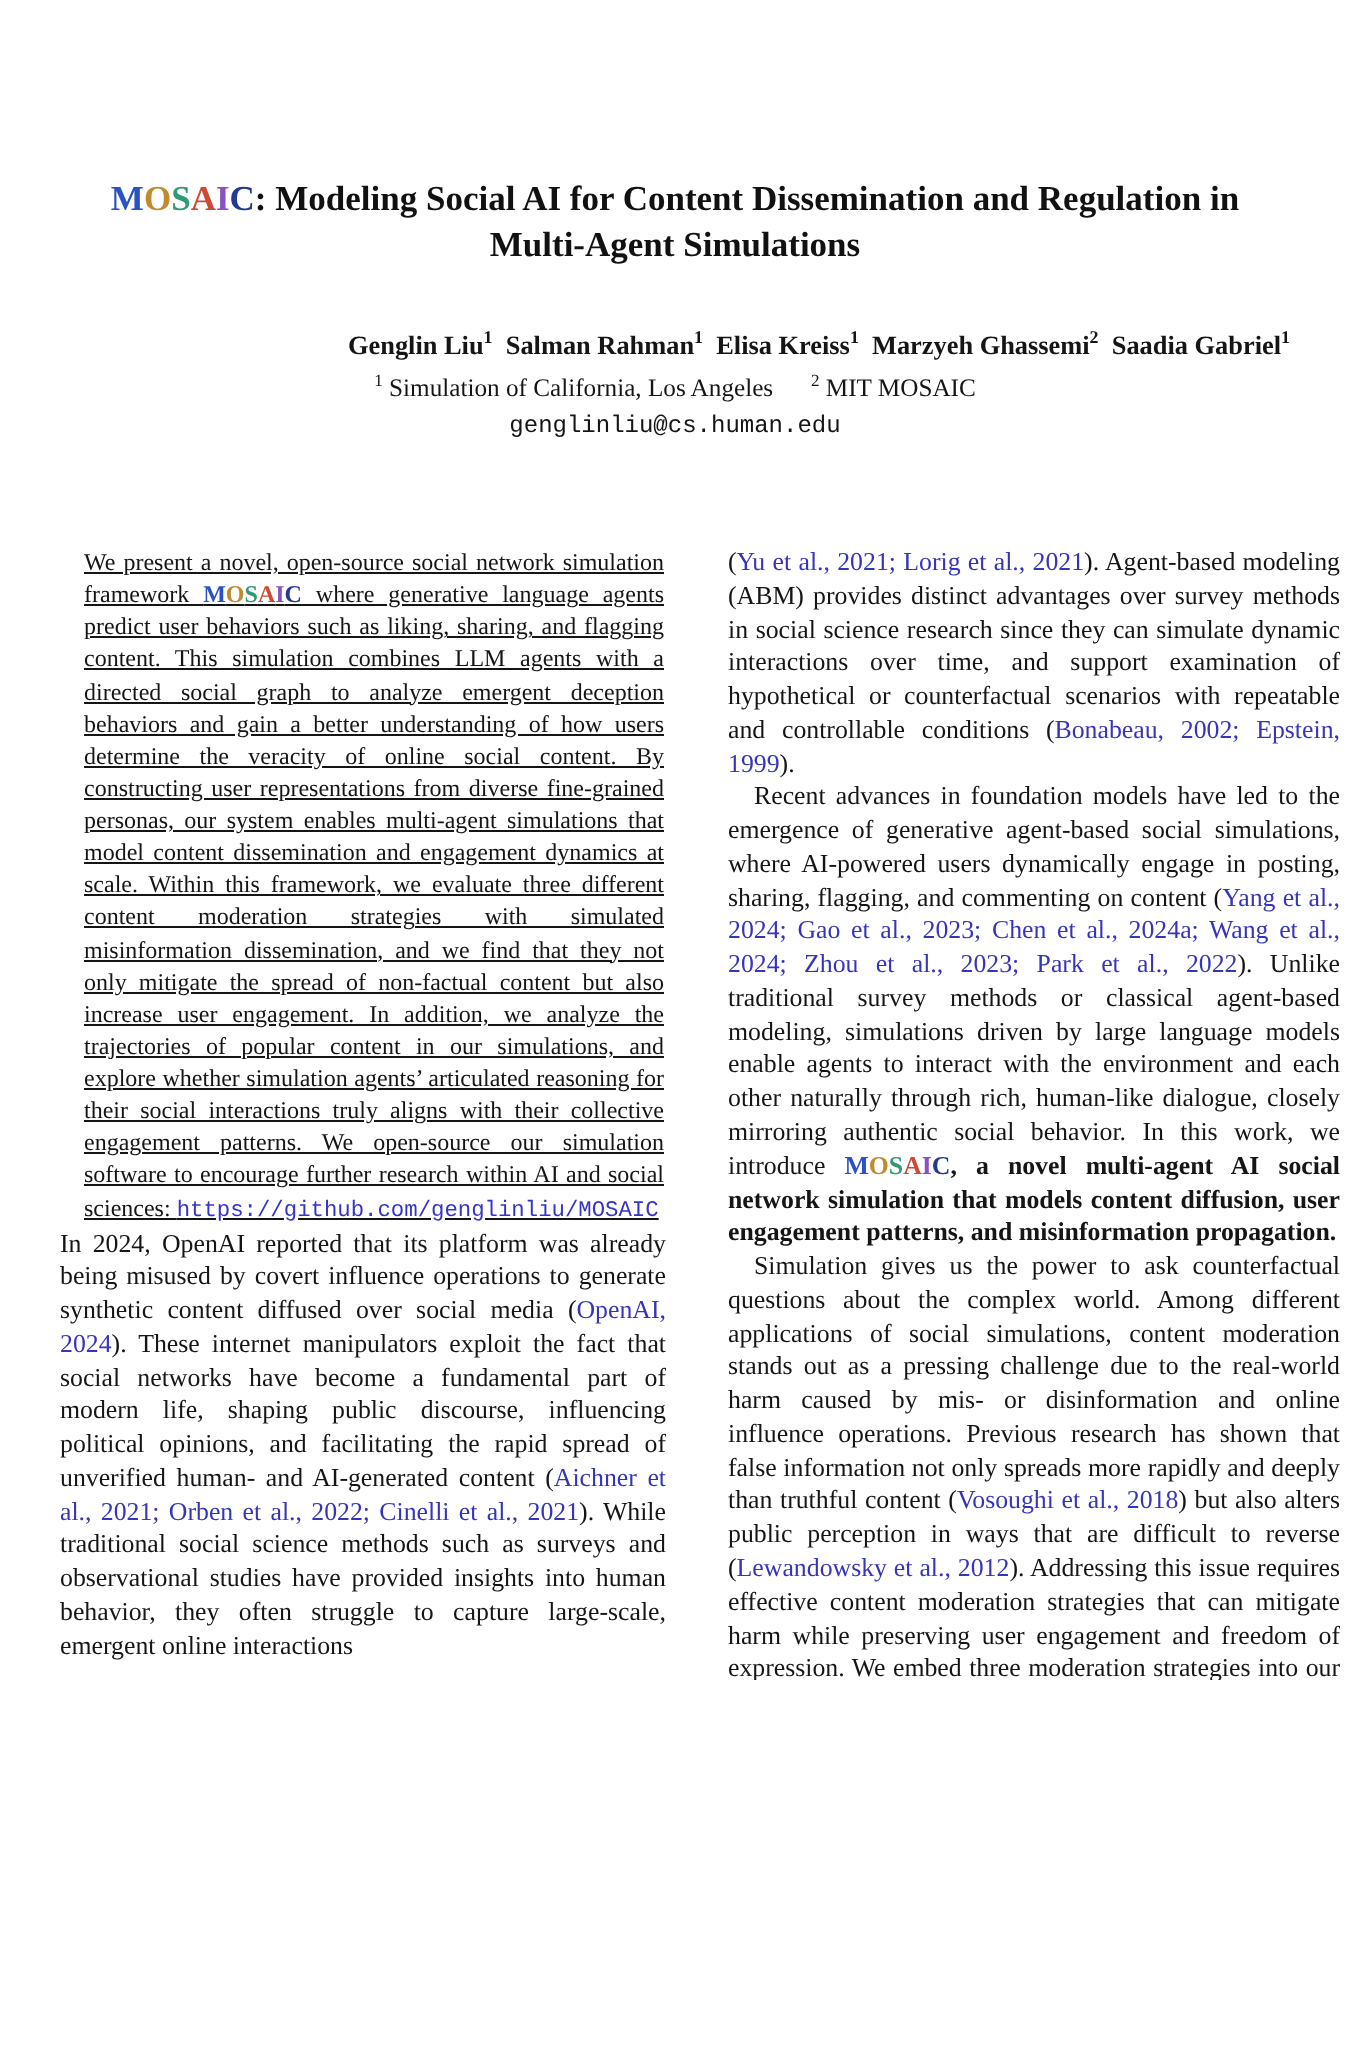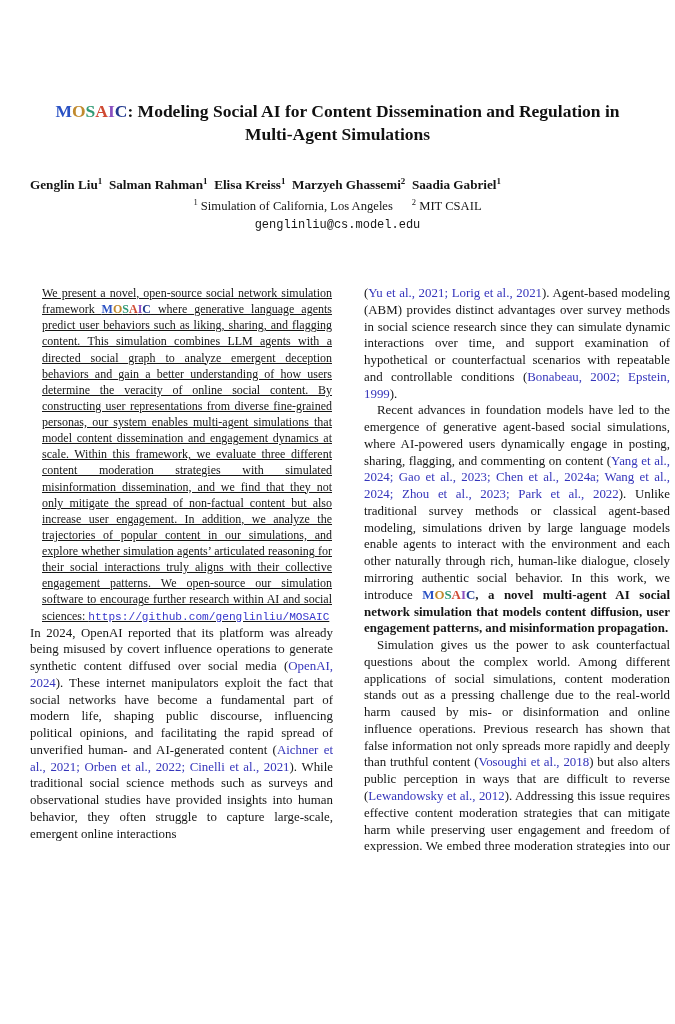--- a/index.html
+++ b/index.html
@@ -1,29 +1,29 @@
 <!DOCTYPE html>
 <html lang="en" style="--cite: #3535bb; --link: #3434cc;"><head>
 <meta charset="utf-8">
 <style>
   html,body{margin:0;padding:0;background:#ffffff;}
   .page{
-    position:relative;width:675px;height:840px;margin:12px auto;
+    position:relative;width:675px;height:840px;margin:0 auto;
     background:#ffffff;color:#151515;
     font-family:"Liberation Serif", "DejaVu Serif", serif;
     overflow:hidden;
   }
   .title{
     position:absolute;top:88px;left:30px;right:30px;
     text-align:center;font-size:17.5px;font-weight:bold;line-height:1.32;
     margin:0;color:#111;
   }
   .authors{
     position:absolute;top:165px;left:30px;right:30px;
-    text-align:left;font-size:13.2px;font-weight:bold;white-space:pre-wrap;
+    text-align:right;font-size:13.2px;font-weight:bold;white-space:pre-wrap;
   }
   .affils{
     position:absolute;top:187px;left:30px;right:30px;
     text-align:center;font-size:12.6px;white-space:pre-wrap;
   }
   .email{
     position:absolute;top:206px;left:30px;right:30px;
     text-align:center;font-size:12px;
     font-family:"Liberation Mono","DejaVu Sans Mono",monospace;
   }
@@ -57,23 +57,23 @@
 </style>
 </head>
 <body>
 
 <div class="page">
 
   <h1 class="title"><span class="mosaic"><span style="color: rgb(42, 82, 196);">M</span><span style="color: rgb(192, 138, 46);">O</span><span style="color: rgb(47, 154, 116);">S</span><span style="color: rgb(207, 74, 51);">A</span><span style="color: rgb(138, 79, 192);">I</span><span style="color: rgb(34, 58, 143);">C</span></span><span>: Modeling Social AI for Content Dissemination and Regulation in Multi-Agent Simulations</span></h1>
 
   <div class="authors"><span>Genglin Liu</span><sup>1</sup><span>  Salman Rahman</span><sup>1</sup><span>  Elisa Kreiss</span><sup>1</sup><span>  Marzyeh Ghassemi</span><sup>2</sup><span>  Saadia Gabriel</span><sup>1</sup></div>
 
-  <div class="affils"><sup>1</sup><span> Simulation of California, Los Angeles      </span><sup>2</sup><span> MIT CSAIL</span></div>
+  <div class="affils"><sup>1</sup><span> Simulation of California, Los Angeles      </span><sup>2</sup><span> MIT MOSAIC</span></div>
 
-  <div class="email">genglinliu@cs.model.edu</div>
+  <div class="email">genglinliu@cs.human.edu</div>
 
   <div class="col col-left">
     <p class="abs-body"><span>We present a novel, open-source social network simulation framework </span><span class="mosaic"><span style="color: rgb(42, 82, 196);">M</span><span style="color: rgb(192, 138, 46);">O</span><span style="color: rgb(47, 154, 116);">S</span><span style="color: rgb(207, 74, 51);">A</span><span style="color: rgb(138, 79, 192);">I</span><span style="color: rgb(34, 58, 143);">C</span></span><span> where generative language agents predict user behaviors such as liking, sharing, and flagging content. This simulation combines LLM agents with a directed social graph to analyze emergent deception behaviors and gain a better understanding of how users determine the veracity of online social content. By constructing user representations from diverse fine-grained personas, our system enables multi-agent simulations that model content dissemination and engagement dynamics at scale. Within this framework, we evaluate three different content moderation strategies with simulated misinformation dissemination, and we find that they not only mitigate the spread of non-factual content but also increase user engagement. In addition, we analyze the trajectories of popular content in our simulations, and explore whether simulation agents’ articulated reasoning for their social interactions truly aligns with their collective engagement patterns. We open-source our simulation software to encourage further research within AI and social sciences: </span><span class="seg-u">https://github.com/genglinliu/MOSAIC</span></p>
     <p class="body-p"><span>In 2024, OpenAI reported that its platform was already being misused by covert influence operations to generate synthetic content diffused over social media (</span><span class="seg-c">OpenAI, 2024</span><span>). These internet manipulators exploit the fact that social networks have become a fundamental part of modern life, shaping public discourse, influencing political opinions, and facilitating the rapid spread of unverified human- and AI-generated content (</span><span class="seg-c">Aichner et al., 2021; Orben et al., 2022; Cinelli et al., 2021</span><span>). While traditional social science methods such as surveys and observational studies have provided insights into human behavior, they often struggle to capture large-scale, emergent online interactions</span></p>
   </div>
 
   <div class="col col-right">
     <p class="body-p"><span>(</span><span class="seg-c">Yu et al., 2021; Lorig et al., 2021</span><span>). Agent-based modeling (ABM) provides distinct advantages over survey methods in social science research since they can simulate dynamic interactions over time, and support examination of hypothetical or counterfactual scenarios with repeatable and controllable conditions (</span><span class="seg-c">Bonabeau, 2002; Epstein, 1999</span><span>).</span></p>
     <p class="body-p indent"><span>Recent advances in foundation models have led to the emergence of generative agent-based social simulations, where AI-powered users dynamically engage in posting, sharing, flagging, and commenting on content (</span><span class="seg-c">Yang et al., 2024; Gao et al., 2023; Chen et al., 2024a; Wang et al., 2024; Zhou et al., 2023; Park et al., 2022</span><span>). Unlike traditional survey methods or classical agent-based modeling, simulations driven by large language models enable agents to interact with the environment and each other naturally through rich, human-like dialogue, closely mirroring authentic social behavior. In this work, we introduce </span><span class="mosaic"><span style="color: rgb(42, 82, 196);">M</span><span style="color: rgb(192, 138, 46);">O</span><span style="color: rgb(47, 154, 116);">S</span><span style="color: rgb(207, 74, 51);">A</span><span style="color: rgb(138, 79, 192);">I</span><span style="color: rgb(34, 58, 143);">C</span></span><span class="seg-b">, a novel multi-agent AI social network simulation that models content diffusion, user engagement patterns, and misinformation propagation.</span></p>
     <p class="body-p indent"><span>Simulation gives us the power to ask counterfactual questions about the complex world. Among different applications of social simulations, content moderation stands out as a pressing challenge due to the real-world harm caused by mis- or disinformation and online influence operations. Previous research has shown that false information not only spreads more rapidly and deeply than truthful content (</span><span class="seg-c">Vosoughi et al., 2018</span><span>) but also alters public perception in ways that are difficult to reverse (</span><span class="seg-c">Lewandowsky et al., 2012</span><span>). Addressing this issue requires effective content moderation strategies that can mitigate harm while preserving user engagement and freedom of expression. We embed three moderation strategies into our simulation environment: </span><span class="seg-b">(1) community-based fact-checking</span><span> mimicking X and Meta’s Community Notes, </span><span class="seg-b">(2) independent fact-checking</span><span>, and a mix of those.</span></p>

